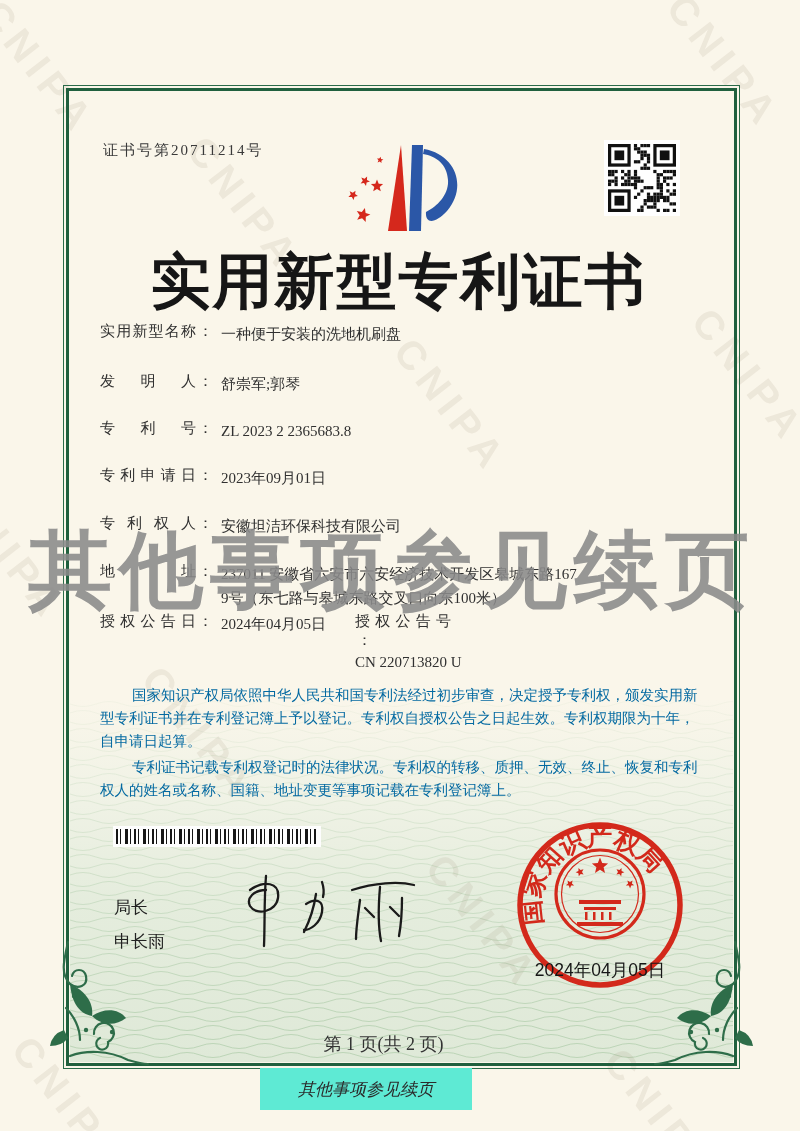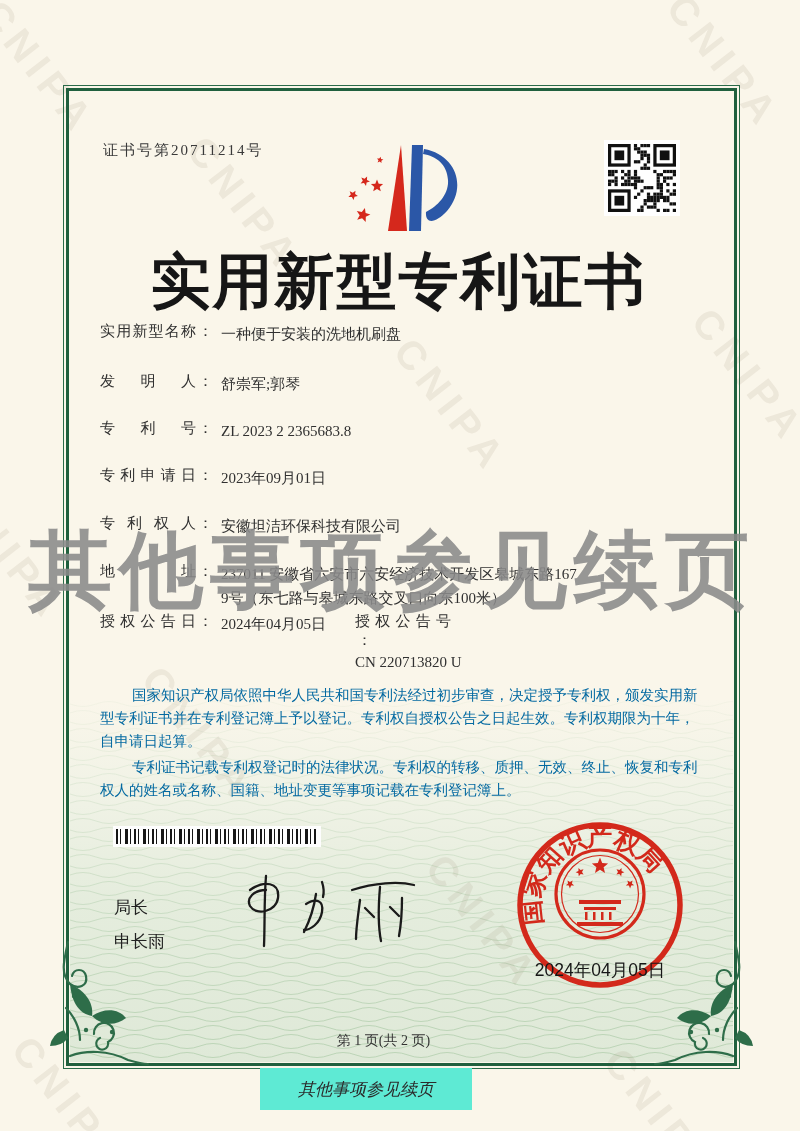--- a/index.html
+++ b/index.html
@@ -52,21 +52,21 @@
 
   .signer{position:absolute;left:114px;font-family:Liberation Mono, monospace;
     font-size:17px;color:#222;}
   .signer.t1{top:896px}.signer.t2{top:930px}
 
   .sig-svg{position:absolute;left:240px;top:860px;z-index:4;}
 
   .seal-svg{position:absolute;left:495px;top:800px;z-index:4;}
 
   .page-no{position:absolute;left:66px;top:1032px;width:635px;text-align:center;
-    font-size:14px;color:#333;z-index:3;}
+    font-size:18px;color:#333;z-index:3;}
 
   .cont-strip{position:absolute;left:260px;top:1068px;width:212px;height:42px;background:#5eead4;
     z-index:3;display:flex;align-items:center;justify-content:center;}
   .cont-note{font-size:17px;font-style:italic;color:#2b2b2b;}
 
   .promo-wm{position:absolute;left:28px;top:520px;width:772px;z-index:6;
     font-family:"Liberation Sans","DejaVu Sans",sans-serif;font-weight:bold;
     font-size:84px;letter-spacing:7px;line-height:100px;color:#8a8a8a;opacity:0.88;
     white-space:nowrap;pointer-events:none;}
 

